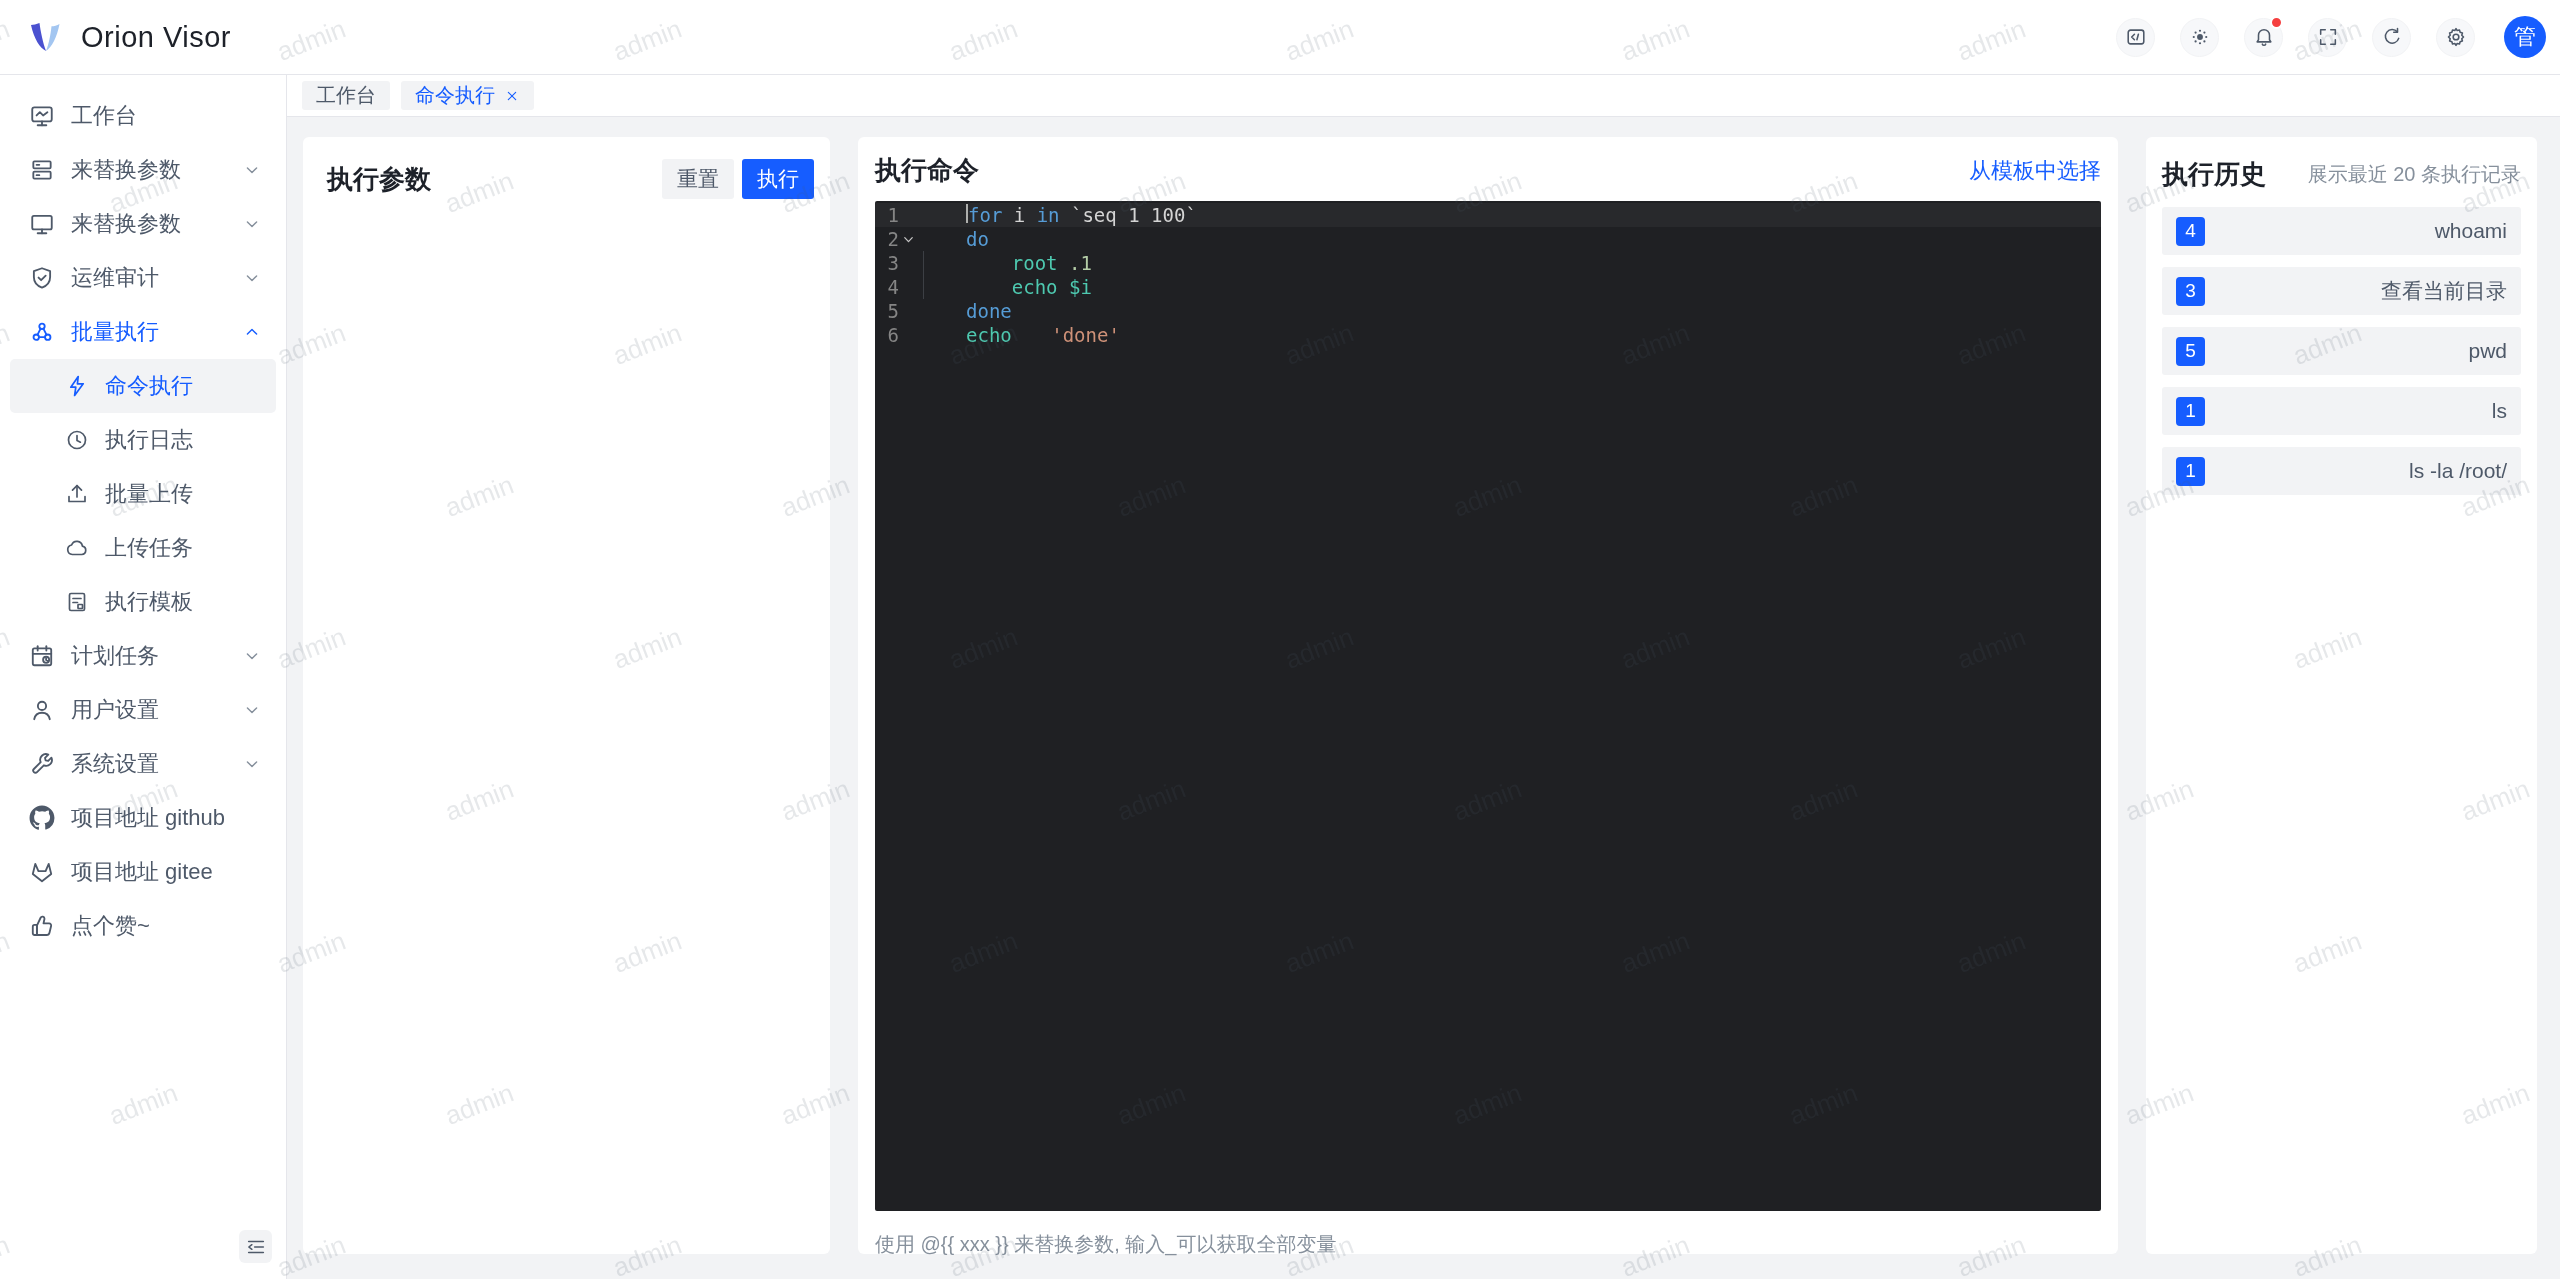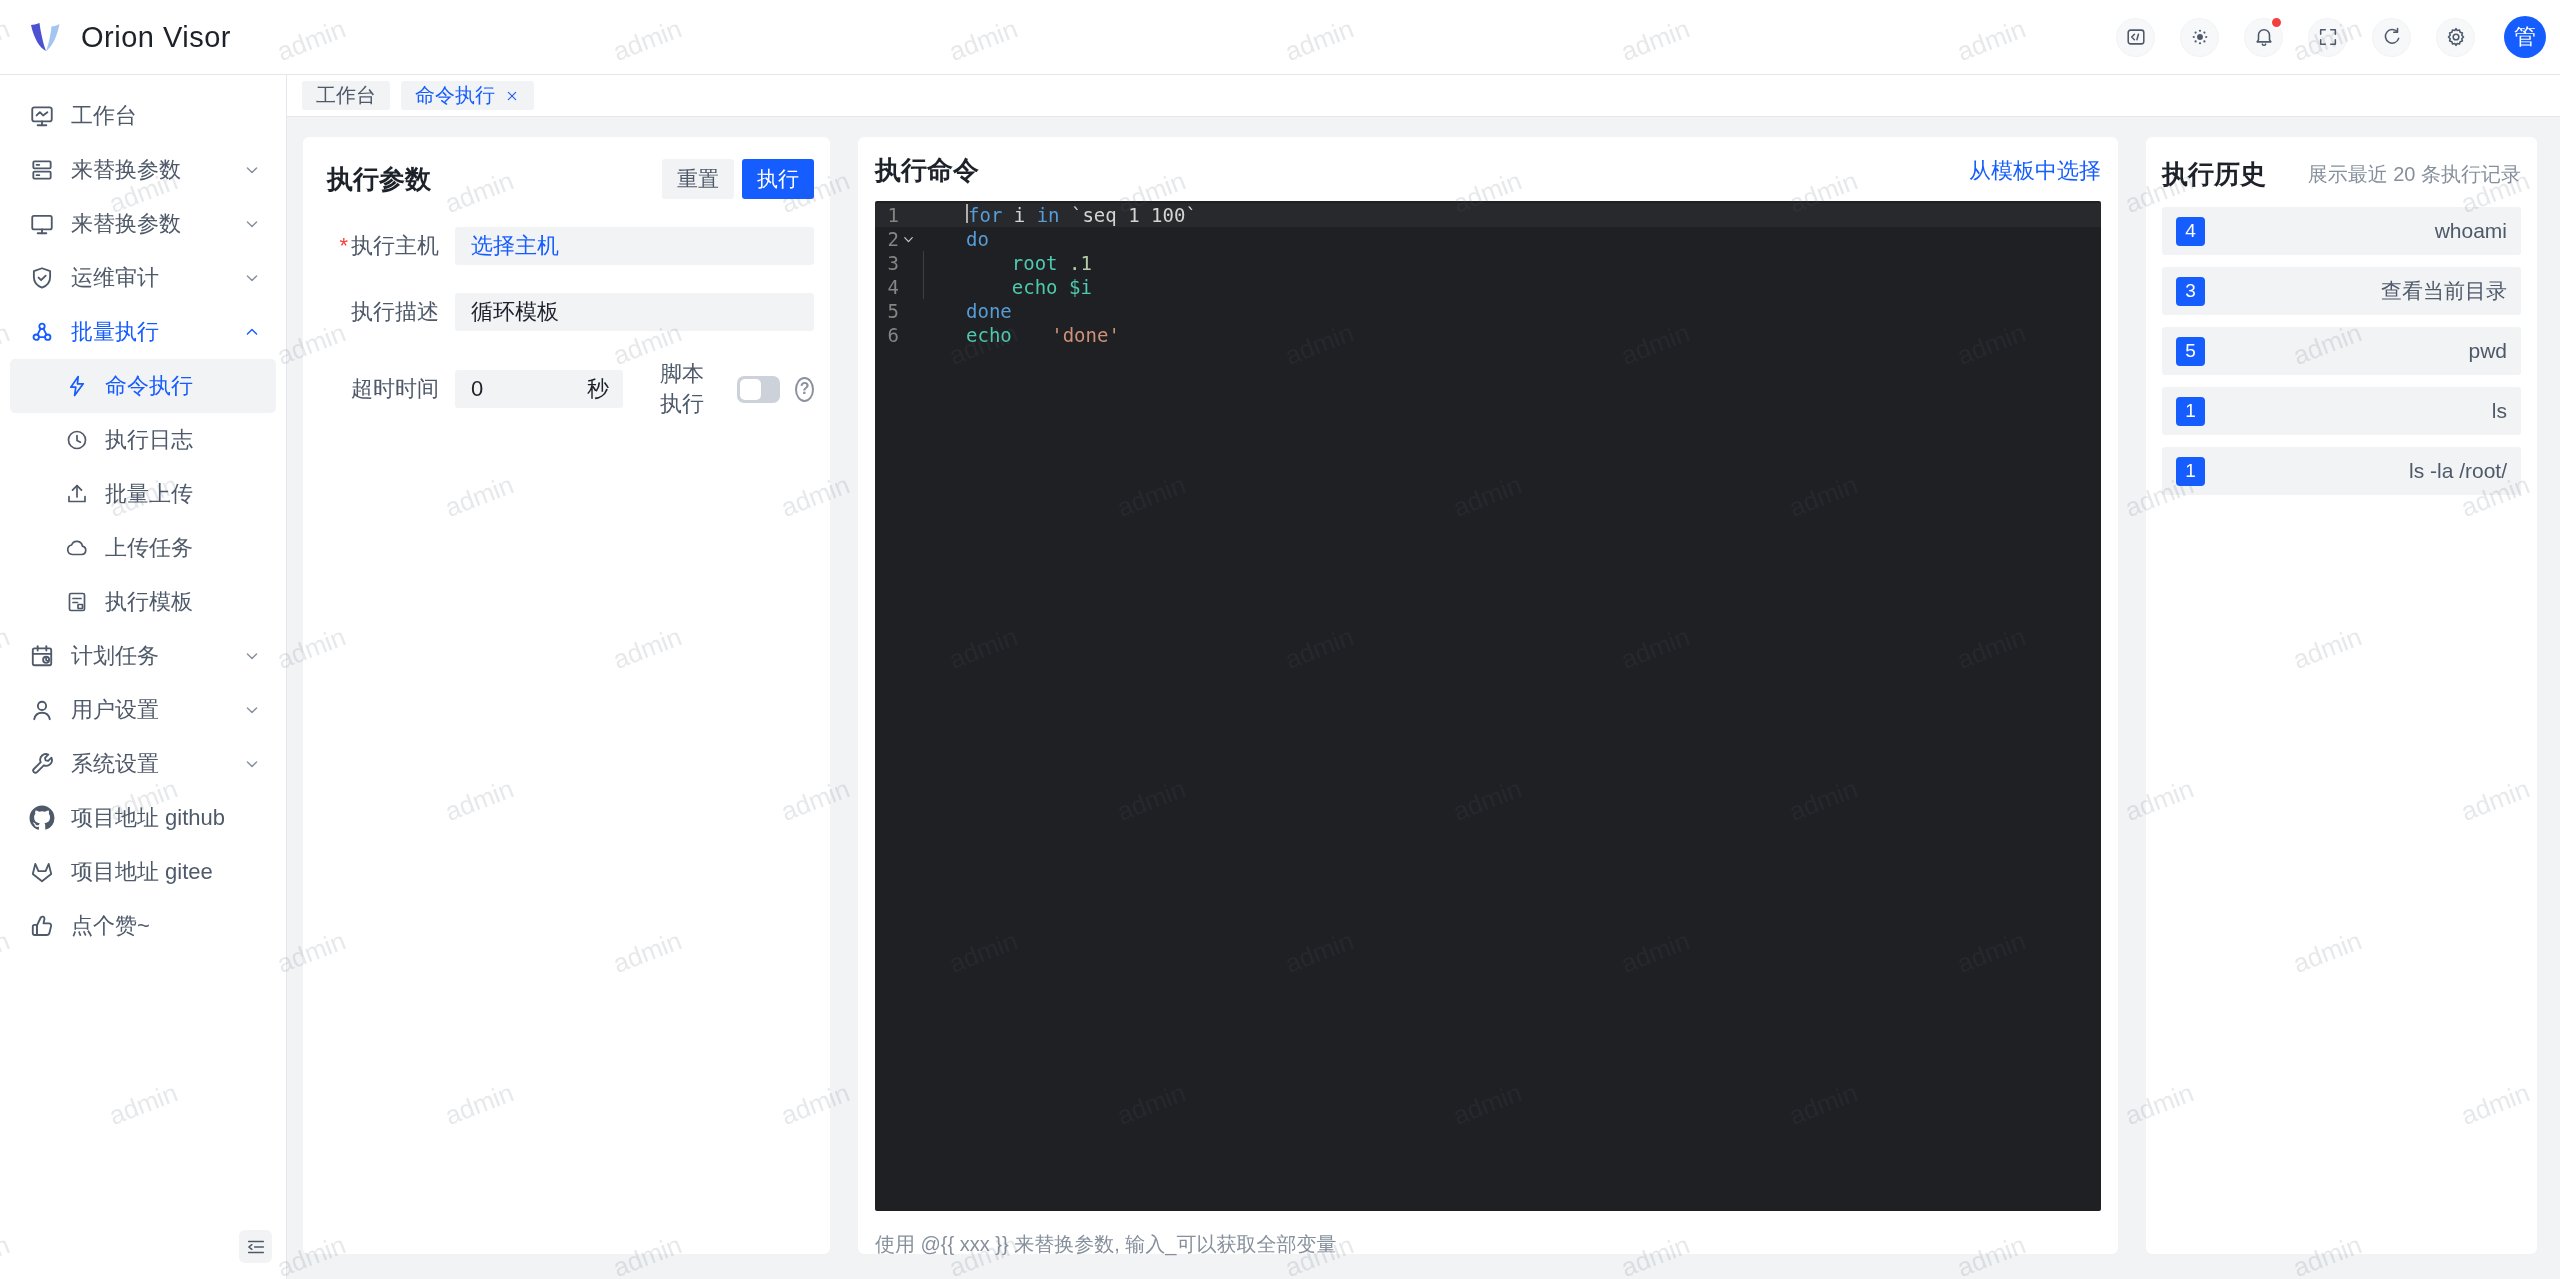--- a/index.html
+++ b/index.html
@@ -474,42 +474,20 @@
 
 <main class="content">
 
   <section class="panel" id="panel-params">
     <div class="panel-head">
       <span class="panel-title">执行参数</span>
       <span class="btn-group">
         <button class="btn btn-secondary">重置</button>
         <button class="btn btn-primary">执行</button>
       </span>
-    </div>
-    <div class="form">
-      <div class="form-row">
-        <span class="form-label required">执行主机</span>
-        <span class="host-trigger">选择主机</span>
-      </div>
-      <div class="form-row">
-        <span class="form-label">执行描述</span>
-        <input class="form-input" type="text" value="循环模板" style="">
-      </div>
-      <div class="form-row">
-        <span class="form-label">超时时间</span>
-        <span class="timeout-wrap">
-          <input class="timeout-input" type="text" value="0" style="">
-          <span class="timeout-unit">秒</span>
-        </span>
-        <span class="script-label">脚本执行</span>
-        <span class="switch">
-            <span class="knob"></span>
-          </span>
-        <span class="help-icon">?</span>
-      </div>
     </div>
   </section>
 
   <section class="panel" id="panel-command">
     <div class="panel-head">
       <span class="panel-title">执行命令</span>
       <span class="template-link">从模板中选择</span>
     </div>
     <div class="editor" id="editor">
       <div id="editor-lines">

